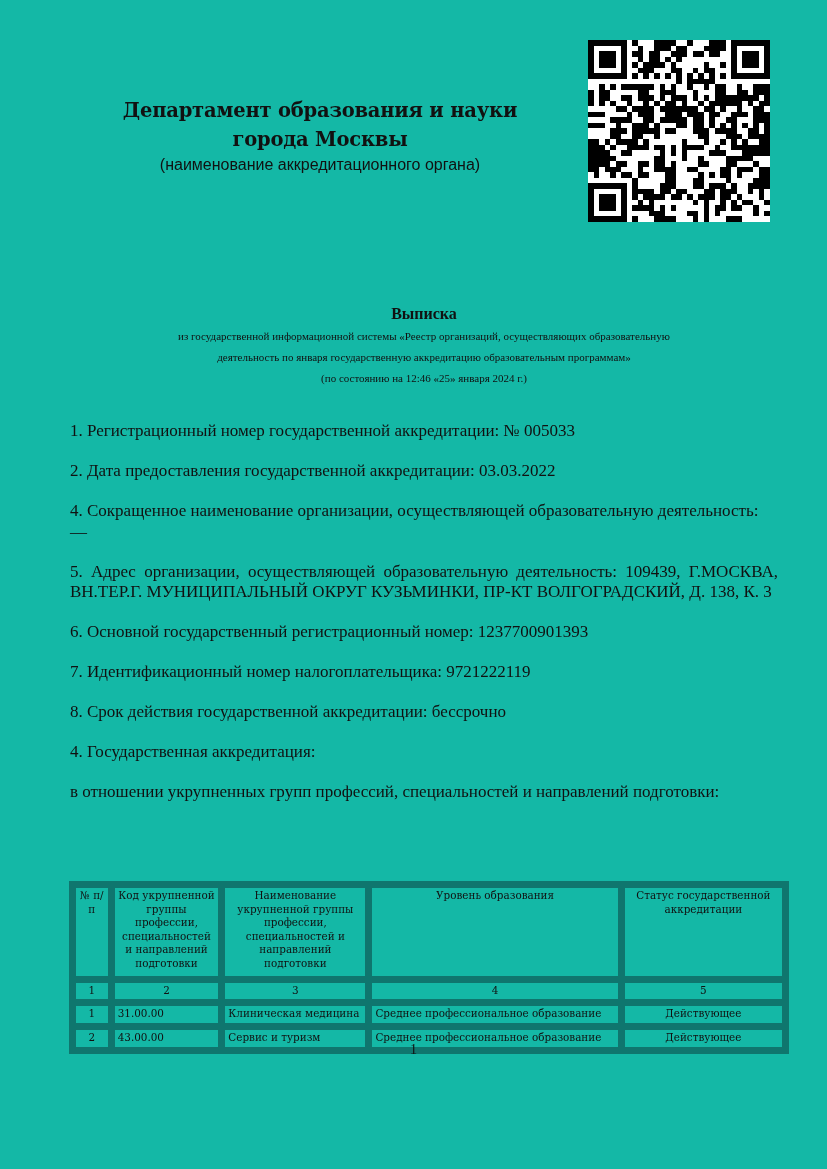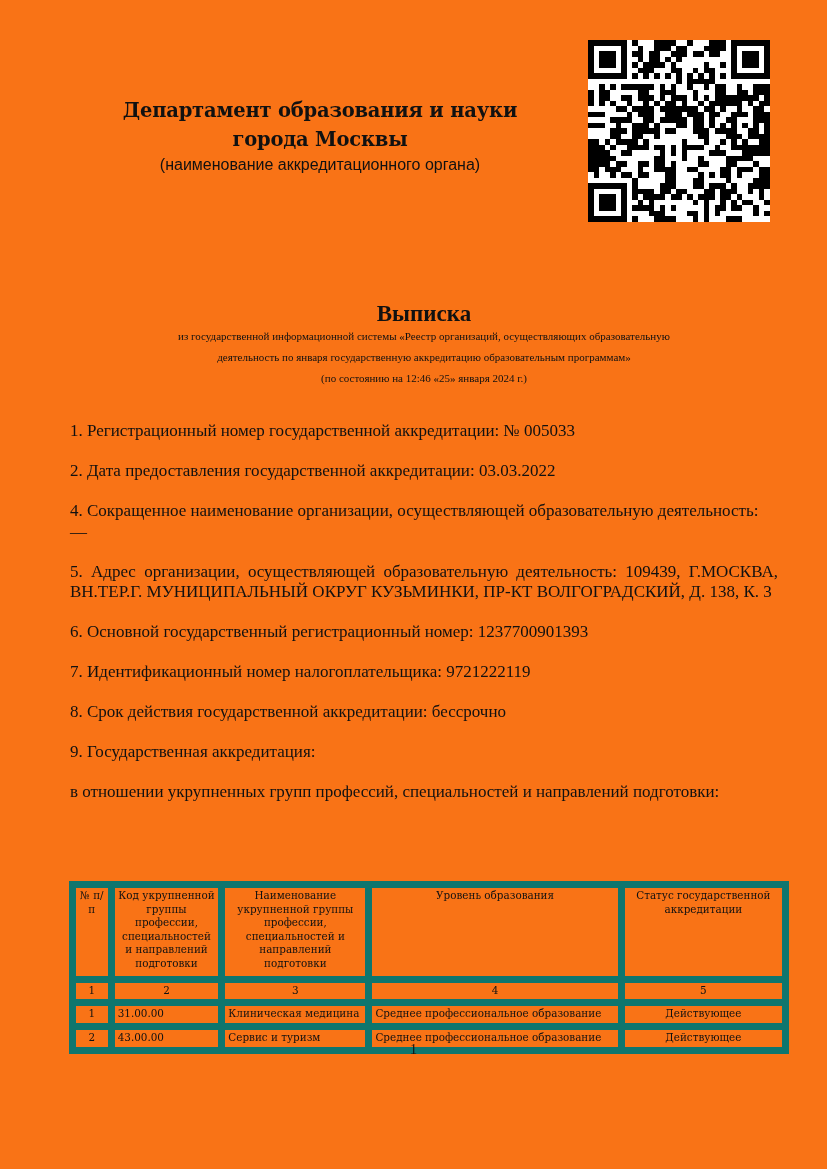--- a/index.html
+++ b/index.html
@@ -1,28 +1,28 @@
 <!DOCTYPE html>
 <html><head>
   <meta charset="utf-8">
   <style>
     html, body { margin: 0; padding: 0; background: #ffffff; }
     body { width: 827px; height: 1169px; position: relative; overflow: hidden; color: #111; }
-    .page { position: absolute; left: 0; top: 0; width: 827px; height: 1169px; background: #f97316; }
+    .page { position: absolute; left: 0; top: 0; width: 827px; height: 1169px; background: #14b8a6; }
 
     .org-block { position: absolute; left: 90px; top: 96px; width: 460px; text-align: center;
       font-family: "DejaVu Serif", serif; }
     .org-title { font-size: 19.5px; font-weight: bold; line-height: 29px; letter-spacing: -0.2px; }
     .org-caption { font-family: "Liberation Sans", sans-serif; font-size: 16px; margin-top: 2px; }
 
     .qr { position: absolute; left: 588px; top: 40px; width: 182px; height: 182px; }
 
     .heading-block { position: absolute; left: 40px; top: 302px; width: 768px; text-align: center;
       font-family: "Liberation Serif", serif; }
-    .heading-title { font-size: 23px; font-weight: bold; line-height: 24px; }
+    .heading-title { font-size: 16px; font-weight: bold; line-height: 24px; }
     .heading-line { font-size: 11px; line-height: 21px; }
 
     .items { position: absolute; left: 70px; top: 421px; width: 708px;
       font-family: "Liberation Serif", serif; font-size: 17px; line-height: 20.5px; }
     .item { text-align: justify; margin: 0 0 19.5px 0; }
     .item.single { text-align: left; }
 
     table.grid { position: absolute; left: 69px; top: 881px; width: 720px; border-collapse: collapse;
       font-family: "DejaVu Serif", serif; font-size: 10.4px; line-height: 13.5px; }
     table.grid td, table.grid th { border: 7px solid #0f766e; padding: 1px 3px; vertical-align: top; font-weight: normal; }
@@ -537,21 +537,21 @@
   </div>
 
   <div class="items">
     <p class="item single">1. Регистрационный номер государственной аккредитации: № 005033</p>
     <p class="item single">2. Дата предоставления государственной аккредитации: 03.03.2022</p>
     <p class="item single">4. Сокращенное наименование организации, осуществляющей образовательную деятельность: —</p>
     <p class="item">5. Адрес организации, осуществляющей образовательную деятельность: 109439, Г.МОСКВА, ВН.ТЕР.Г. МУНИЦИПАЛЬНЫЙ ОКРУГ КУЗЬМИНКИ, ПР-КТ ВОЛГОГРАДСКИЙ, Д. 138, К. 3</p>
     <p class="item single">6. Основной государственный регистрационный номер: 1237700901393</p>
     <p class="item single">7. Идентификационный номер налогоплательщика: 9721222119</p>
     <p class="item single">8. Срок действия государственной аккредитации: бессрочно</p>
-    <p class="item single">9. Государственная аккредитация:</p>
+    <p class="item single">4. Государственная аккредитация:</p>
     <p class="item single">в отношении укрупненных групп профессий, специальностей и направлений подготовки:</p>
   </div>
 
   <table class="grid">
     <tbody>
         <tr>
       <th class="c1">№ п/п</th>
       <th class="c2">Код укрупненной группы профессии, специальностей и направлений подготовки</th>
       <th class="c3">Наименование укрупненной группы профессии, специальностей и направлений подготовки</th>
       <th class="c4">Уровень образования</th>

